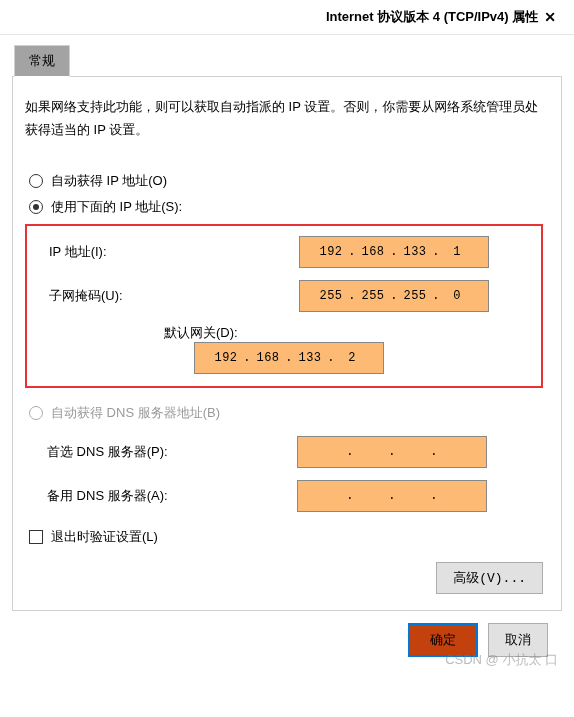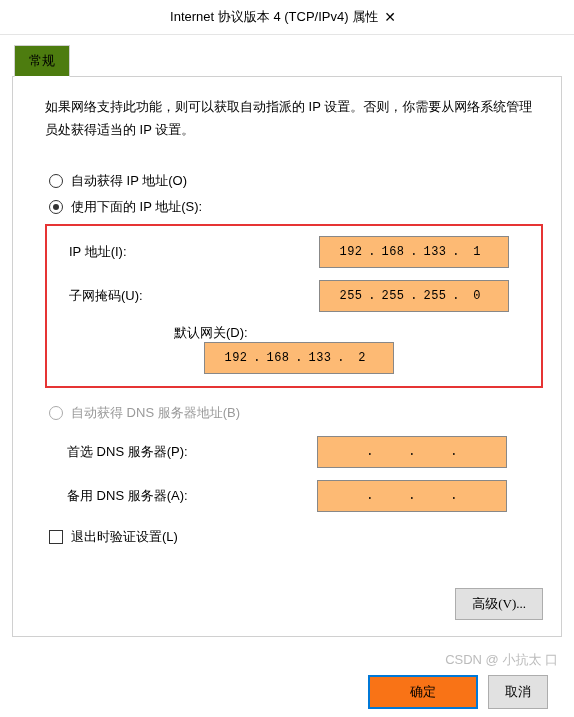--- a/index.html
+++ b/index.html
@@ -8,48 +8,49 @@
       font-size: 13px;
       background: #fff;
       width: 574px;
       height: 717px;
       overflow: hidden;
       color: #000;
     }
     .titlebar {
       display: flex;
       align-items: center;
-      justify-content: center;
+      justify-content: flex-end;
       padding: 8px 12px 8px 10px;
       border-bottom: 1px solid #e5e5e5;
+      font-weight: bold;
     }
     .titlebar .title { font-size: 13px; }
     .close-btn { font-size: 14px; padding: 0 6px; cursor: pointer; font-family: Arial, sans-serif; }
     .content {
       padding: 8px 12px 10px 12px;
     }
     .tab-wrap {
       position: relative;
       margin-top: 2px;
     }
     .tab {
       display: inline-block;
       border: 1px solid #d0d0d0;
       border-bottom: 1px solid #fff;
-      background: #4d7c0f;
+      background: #a3a3a3;
       padding: 6px 14px;
       position: relative;
       z-index: 2;
       font-size: 13px;
       margin-left: 2px;
     }
     .panel {
       border: 1px solid #d0d0d0;
       margin-top: -1px;
-      padding: 18px 18px 16px 32px;
+      padding: 18px 18px 16px 12px;
       position: relative;
       z-index: 1;
     }
     .desc {
       line-height: 1.8;
       margin-bottom: 30px;
     }
     .radio-row {
       display: flex;
       align-items: center;
@@ -124,24 +125,23 @@
       display: flex;
       justify-content: flex-end;
       margin-top: 16px;
     }
     .btn {
       border: 1px solid #adadad;
       background: #e1e1e1;
       padding: 6px 16px;
       font-size: 13px;
       cursor: pointer;
-      font-family: Liberation Serif, serif;
-      margin-top: 26px;
-    }
-    .btn.primary { border: 2px solid #0078d7; background: #f97316; padding: 6px 40px; }
+      font-family: Liberation Mono, monospace;
+    }
+    .btn.primary { border: 2px solid #0078d7; background: #c2410c; padding: 6px 20px; }
     .footer {
       display: flex;
       justify-content: flex-end;
       gap: 10px;
       padding: 12px 14px 12px 0;
     }
     .watermark {
       position: absolute;
       right: 16px;
       bottom: 48px;

